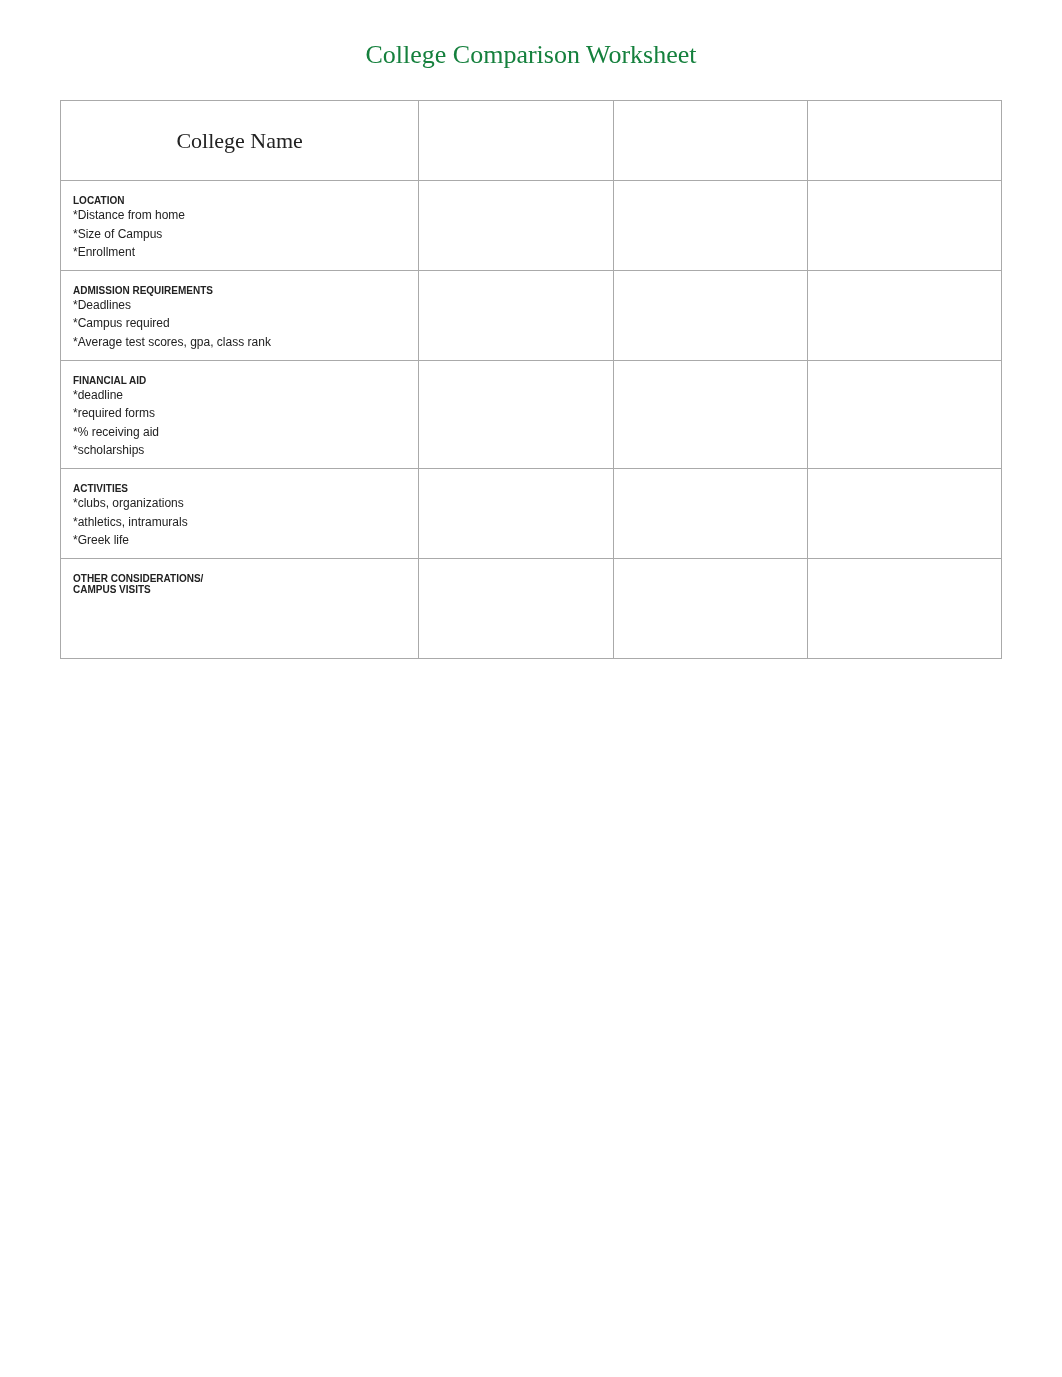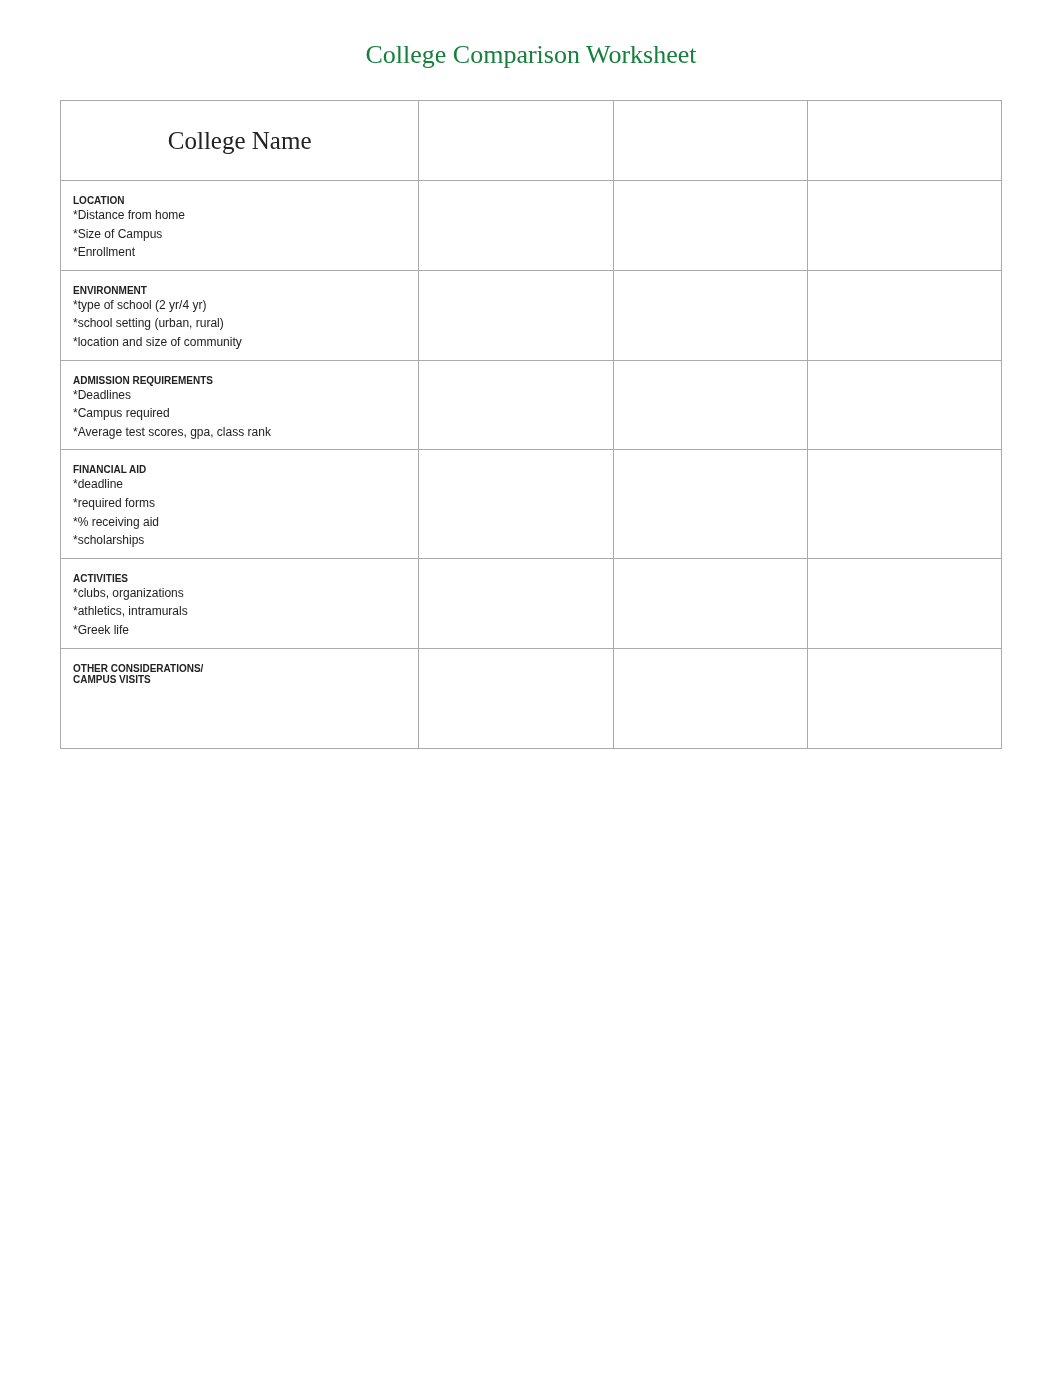--- a/index.html
+++ b/index.html
@@ -39,21 +39,21 @@
 
     .header-row td {
       text-align: center;
       font-size: 22px;
       font-weight: normal;
       height: 80px;
       vertical-align: middle;
     }
 
     .header-row td:first-child {
-      font-size: 25px;
+      font-size: 22px;
     }
 
     .col-label {
       width: 38%;
     }
 
     .col-college {
       width: 20.6%;
     }
 
@@ -107,31 +107,20 @@
         <span class="section-header">LOCATION</span>
         <span class="section-item">*Distance from home</span>
         <span class="section-item">*Size of Campus</span>
         <span class="section-item">*Enrollment</span>
       </td>
       <td class="col-college empty-cell"></td>
       <td class="col-college empty-cell"></td>
       <td class="col-college empty-cell"></td>
     </tr>
 
-    <tr class="data-row">
-      <td class="category-cell col-label">
-        <span class="section-header">ENVIRONMENT</span>
-        <span class="section-item">*type of school (2 yr/4 yr)</span>
-        <span class="section-item">*school setting (urban, rural)</span>
-        <span class="section-item">*location and size of community</span>
-      </td>
-      <td class="col-college empty-cell"></td>
-      <td class="col-college empty-cell"></td>
-      <td class="col-college empty-cell"></td>
-    </tr>
 
     <tr class="data-row">
       <td class="category-cell col-label">
         <span class="section-header">ADMISSION REQUIREMENTS</span>
         <span class="section-item">*Deadlines</span>
         <span class="section-item">*Campus required</span>
         <span class="section-item">*Average test scores, gpa, class rank</span>
       </td>
       <td class="col-college empty-cell"></td>
       <td class="col-college empty-cell"></td>

